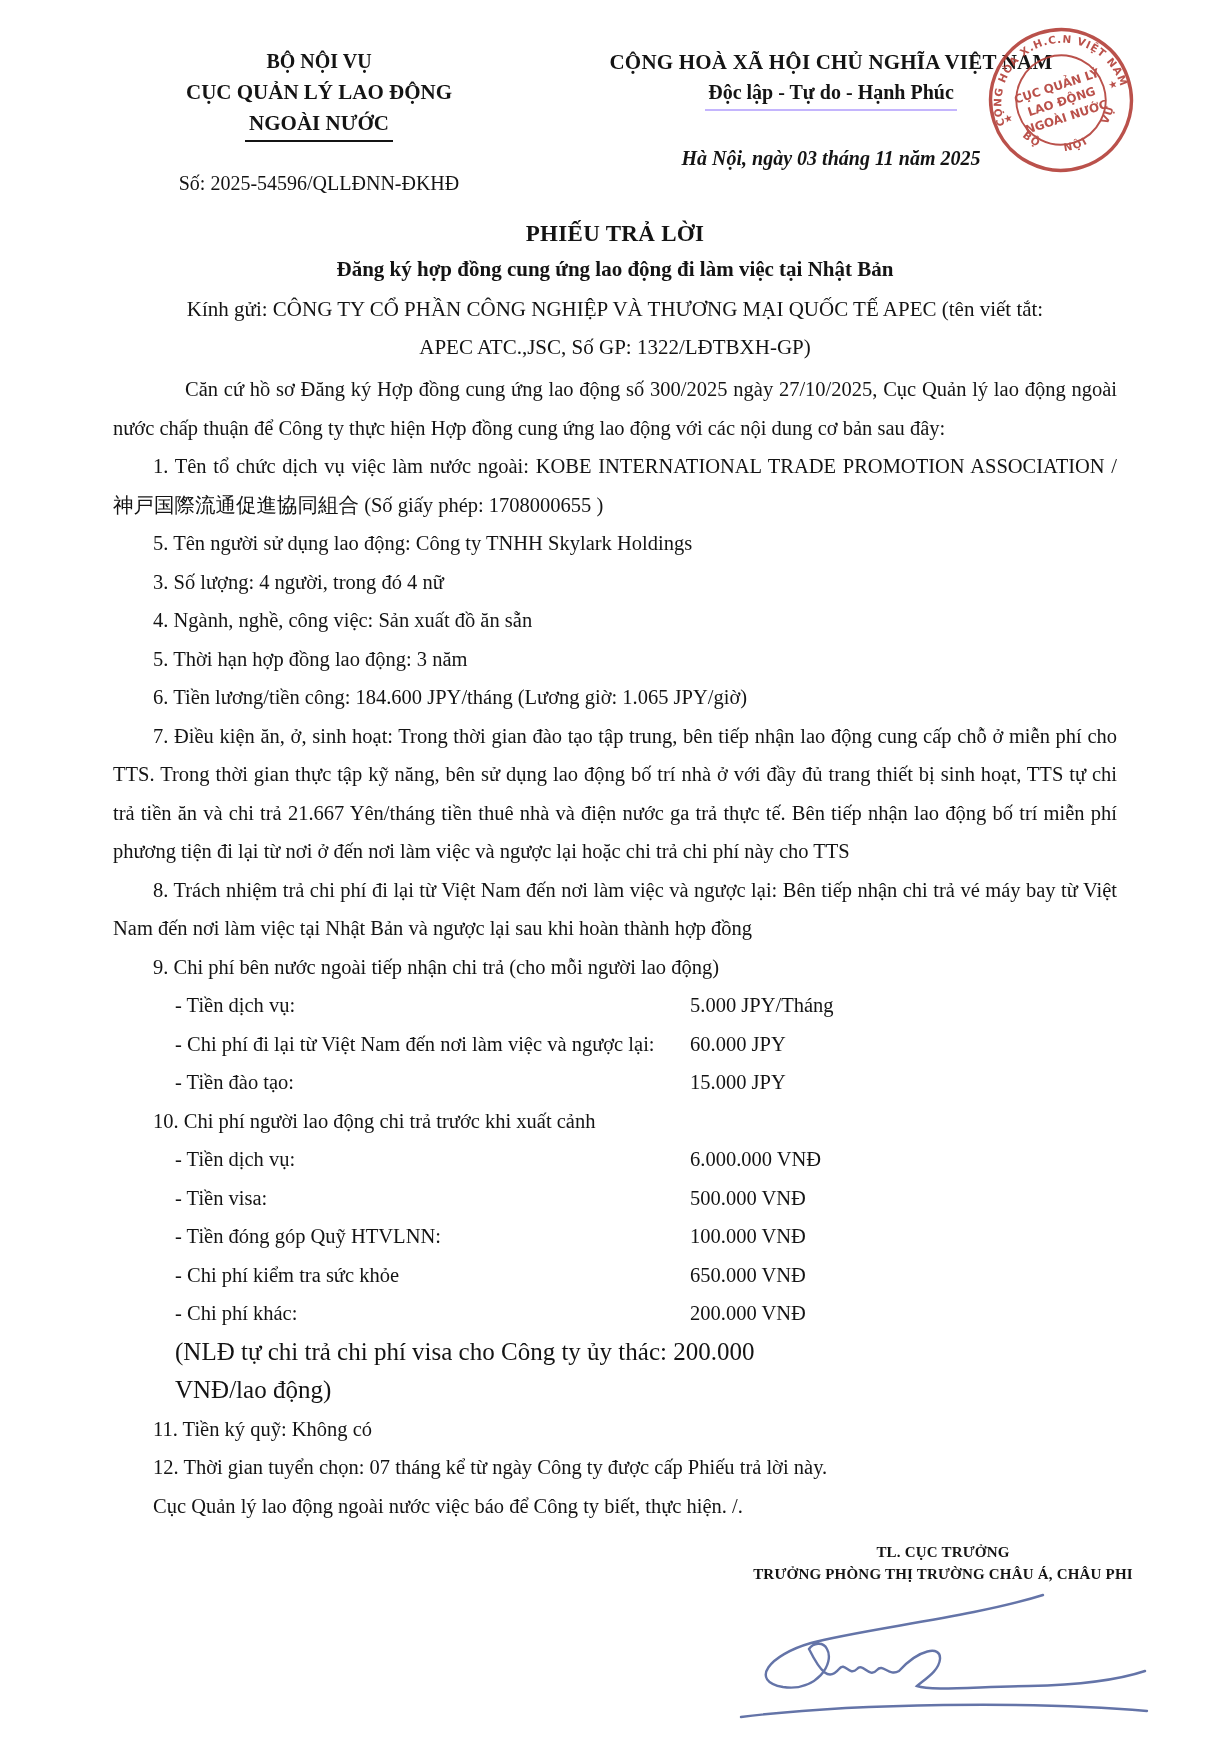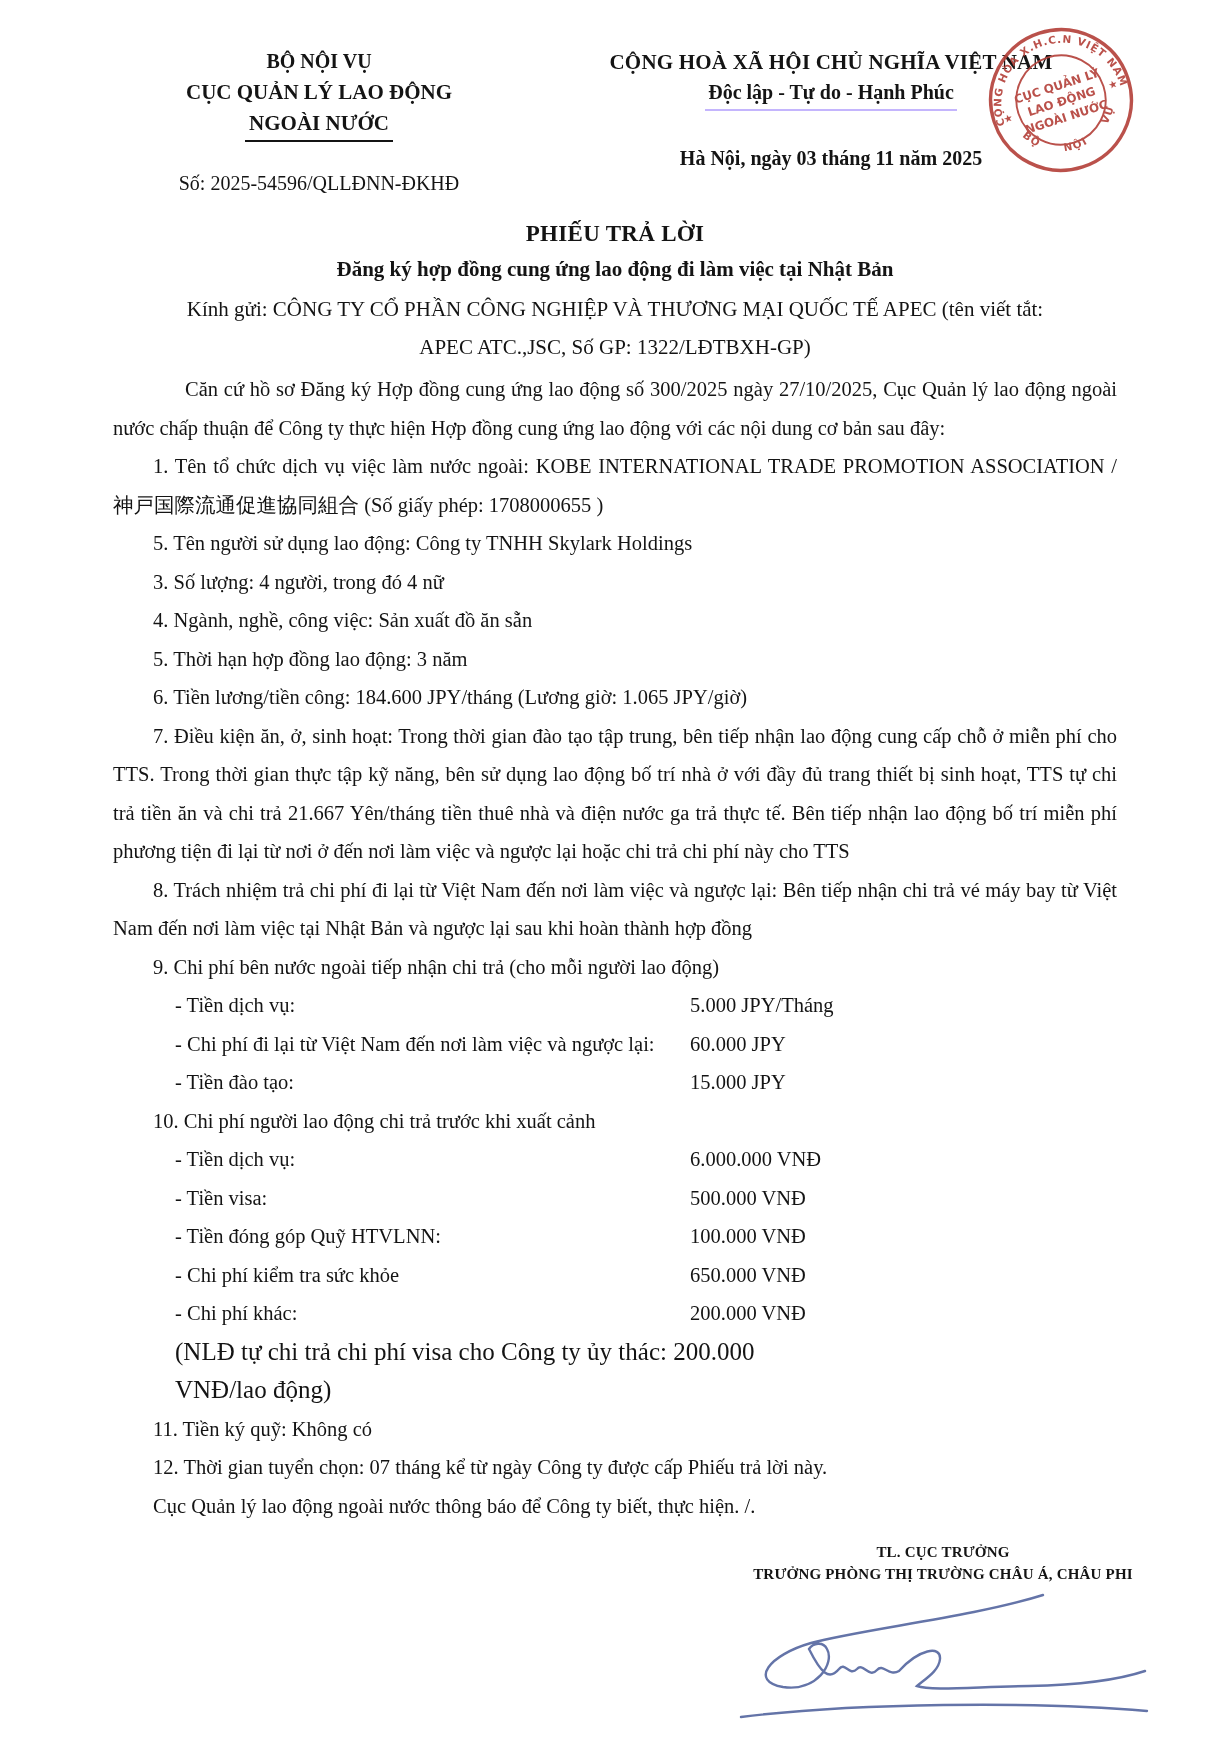--- a/index.html
+++ b/index.html
@@ -16,21 +16,21 @@
   .header-left{ width:412px; text-align:center; }
   .hl-1{ font-size:20px; font-weight:bold; line-height:30px; }
   .hl-2{ font-size:21px; font-weight:bold; line-height:32px; }
   .hl-3{ display:inline-block; font-size:21px; font-weight:bold; line-height:30px;
          border-bottom:2px solid #141414; padding:0 4px 2px 4px; }
   .doc-number{ margin-top:30px; font-size:20px; }
   .header-right{ flex:1; text-align:center; padding-left:20px; }
   .hr-1{ font-size:21px; font-weight:bold; line-height:32px; letter-spacing:.2px; }
   .hr-2{ display:inline-block; font-size:20px; font-weight:bold; line-height:28px;
          border-bottom:2px solid #c4b5fd; padding:0 3px 3px 3px; }
-  .place-date{ margin-top:36px; font-size:20px; font-weight:bold; }
+  .place-date{ margin-top:36px; font-size:20px; font-weight:bold; font-style:italic; }
   .stamp{ position:absolute; left:872px; top:-22px; width:152px; height:152px; opacity:.92; }
   
   .title{ text-align:center; margin-top:26px; font-size:23px; font-weight:bold; letter-spacing:.3px; }
   .subtitle{ text-align:center; margin-top:10px; font-size:21px; font-weight:bold; }
   .recipient{ text-align:center; margin-top:8px; font-size:21px; line-height:38px; }
   
   .body{ margin-top:4px; }
   .para{ font-size:20.5px; line-height:38.5px; text-align:justify; text-indent:40px; }
   .para.intro{ text-indent:72px; }
   .fee-row{ display:flex; padding-left:62px; font-size:20.5px; line-height:38.5px; }
@@ -139,21 +139,21 @@
     </div>
     <div class="fee-row">
       <span class="fee-label">- Chi phí khác:</span>
       <span class="fee-value">200.000 VNĐ</span>
     </div>
     <div class="fee-note">(NLĐ tự chi trả chi phí visa cho Công ty ủy thác: 200.000</div>
     <div class="fee-note">VNĐ/lao động)</div>
 
     <p class="para">11. Tiền ký quỹ: Không có</p>
     <p class="para">12. Thời gian tuyển chọn: 07 tháng kể từ ngày Công ty được cấp Phiếu trả lời này.</p>
-    <p class="para">Cục Quản lý lao động ngoài nước thông báo để Công ty biết, thực hiện. /.</p>
+    <p class="para">Cục Quản lý lao động ngoài nước việc báo để Công ty biết, thực hiện. /.</p>
   </div>
 
   <div class="sig-block">
     <div class="sig-title1">TL. CỤC TRƯỞNG</div>
     <div class="sig-title2">TRƯỞNG PHÒNG THỊ TRƯỜNG CHÂU Á, CHÂU PHI</div>
     <svg class="sig-ink" width="420" height="158" viewBox="0 0 420 158" aria-hidden="true">
       <g fill="none" stroke="#6474a8" stroke-width="2.4" stroke-linecap="round">
         <path d="M 310 6 C 240 28, 130 40, 78 54 C 36 66, 16 92, 50 98 C 84 103, 102 74, 94 60 C 90 52, 80 54, 76 60
                  C 88 84, 96 92, 106 80 C 112 72, 116 88, 124 80 C 130 73, 136 90, 144 81 C 150 74, 156 88, 166 82
                  C 186 60, 208 56, 207 70 C 206 82, 192 90, 184 97 C 198 102, 238 98, 296 97 C 346 96, 388 90, 412 82"></path>

